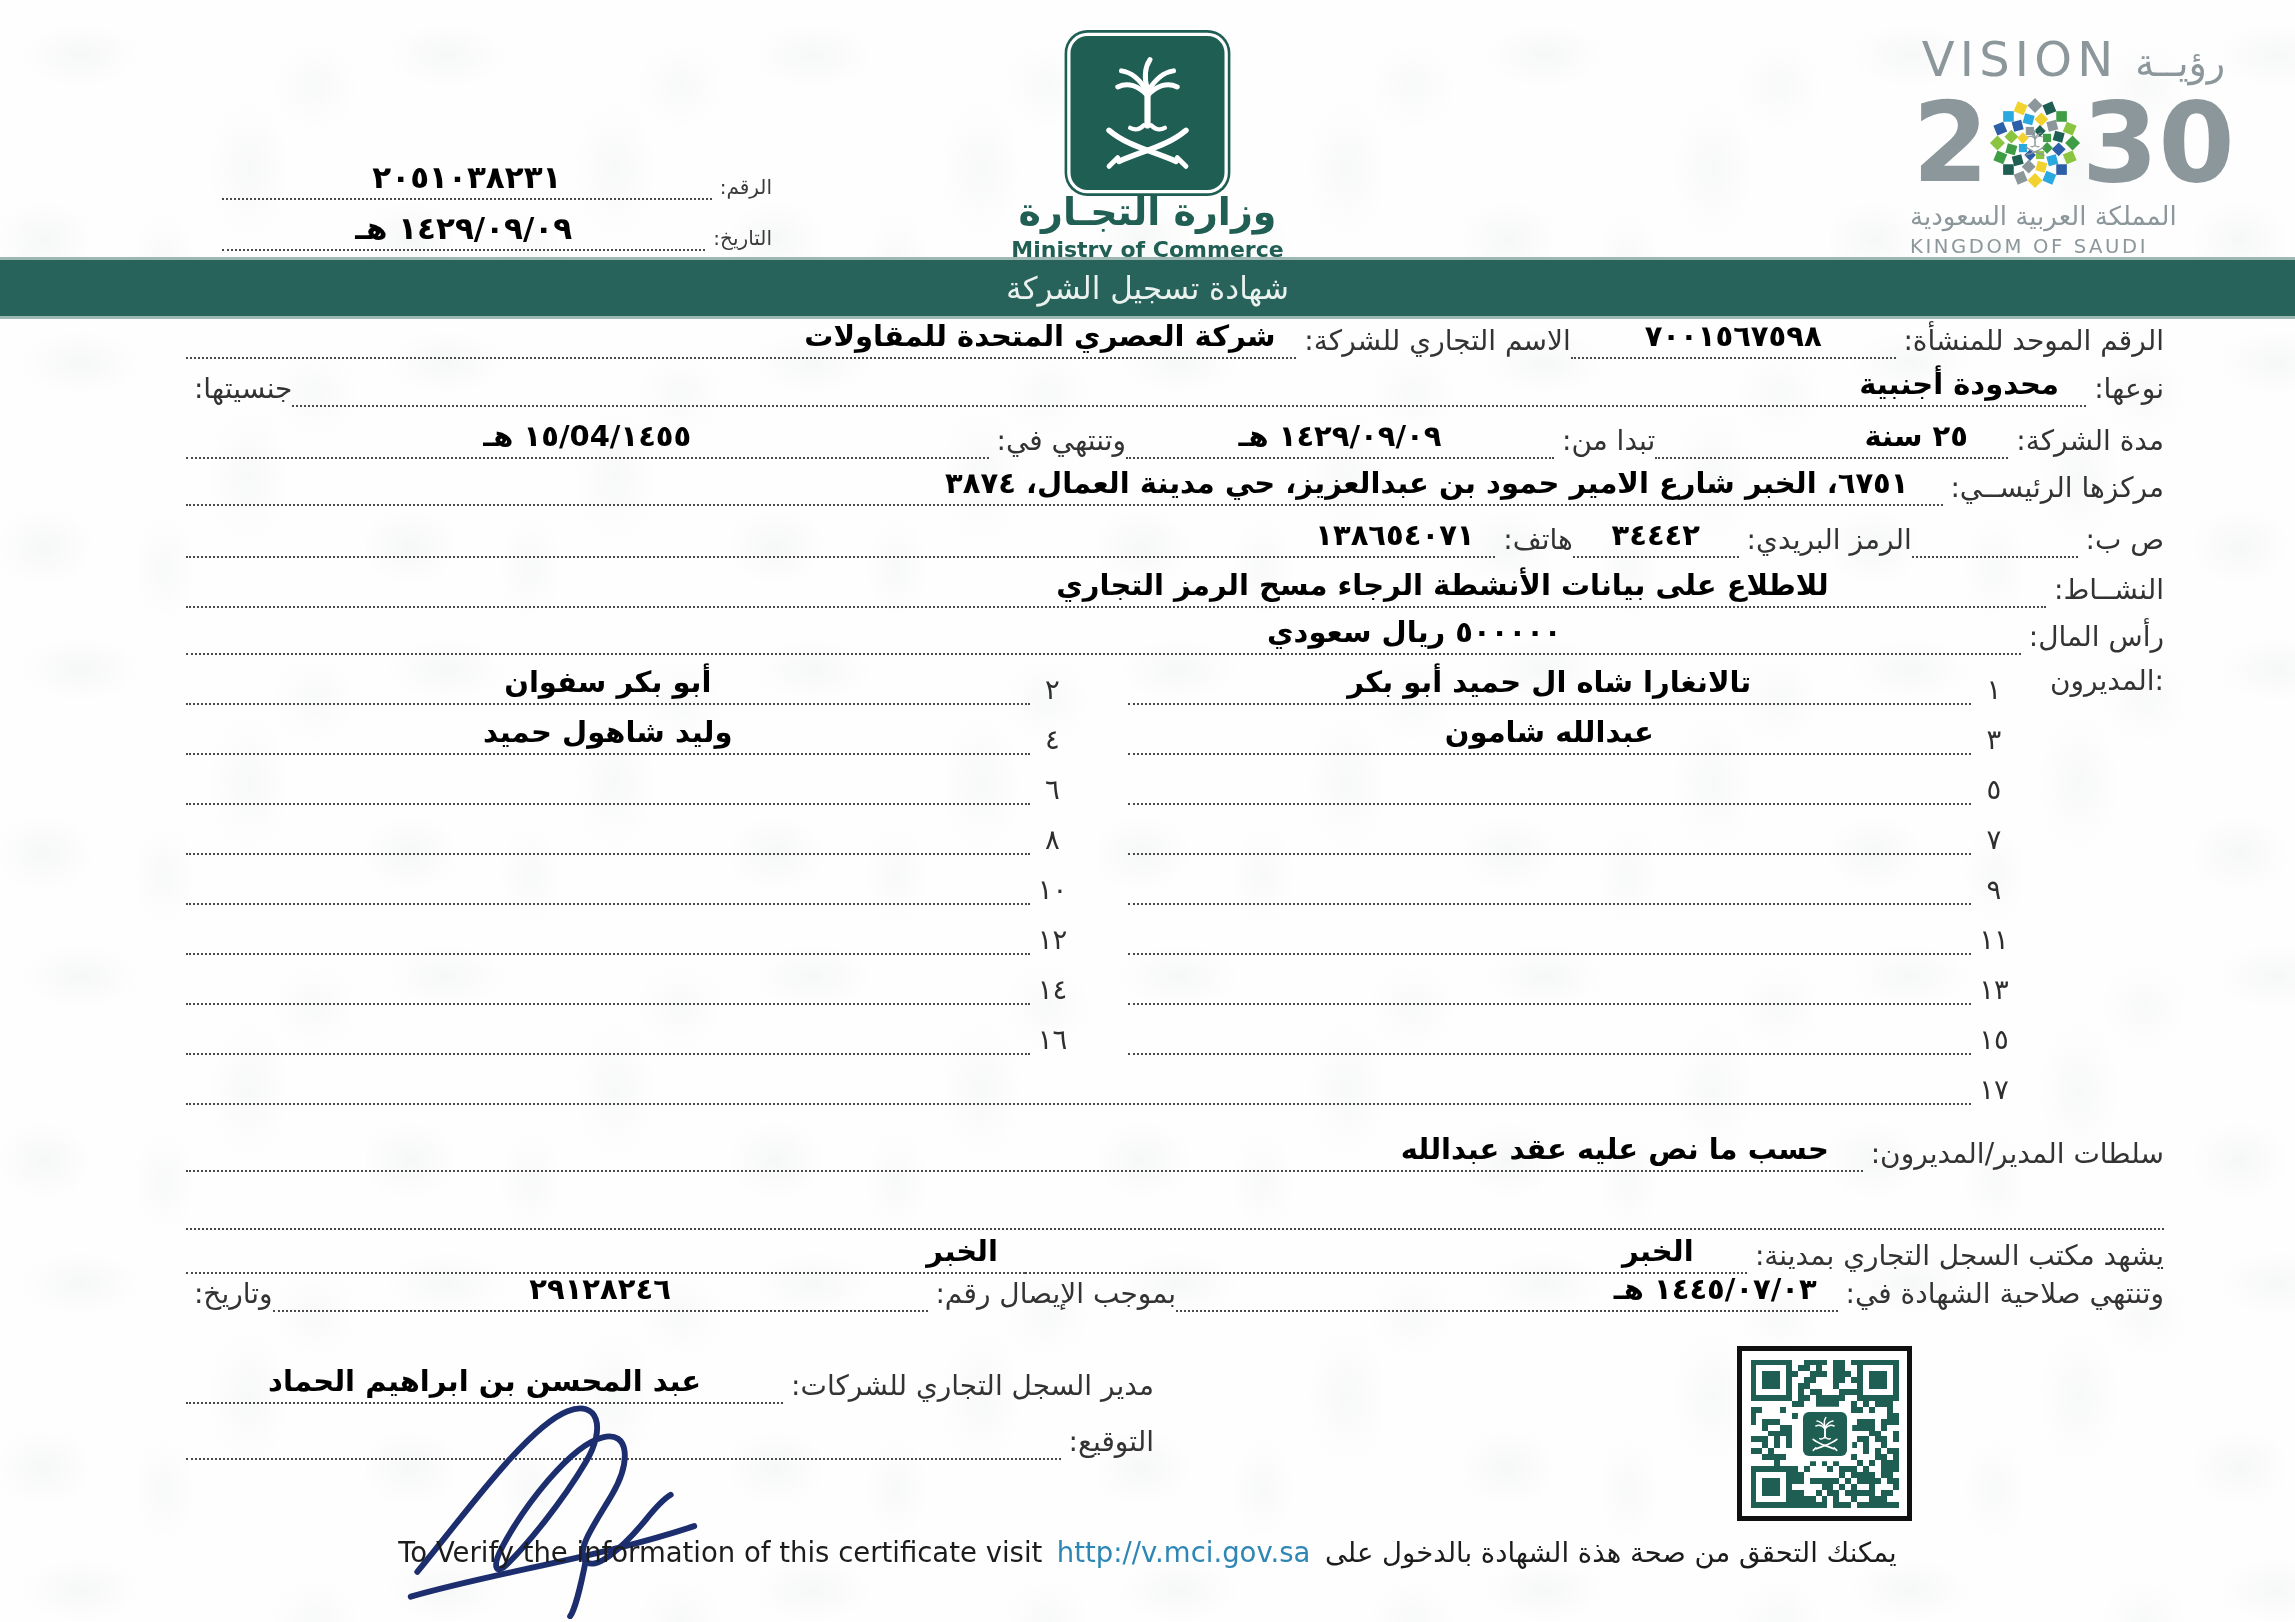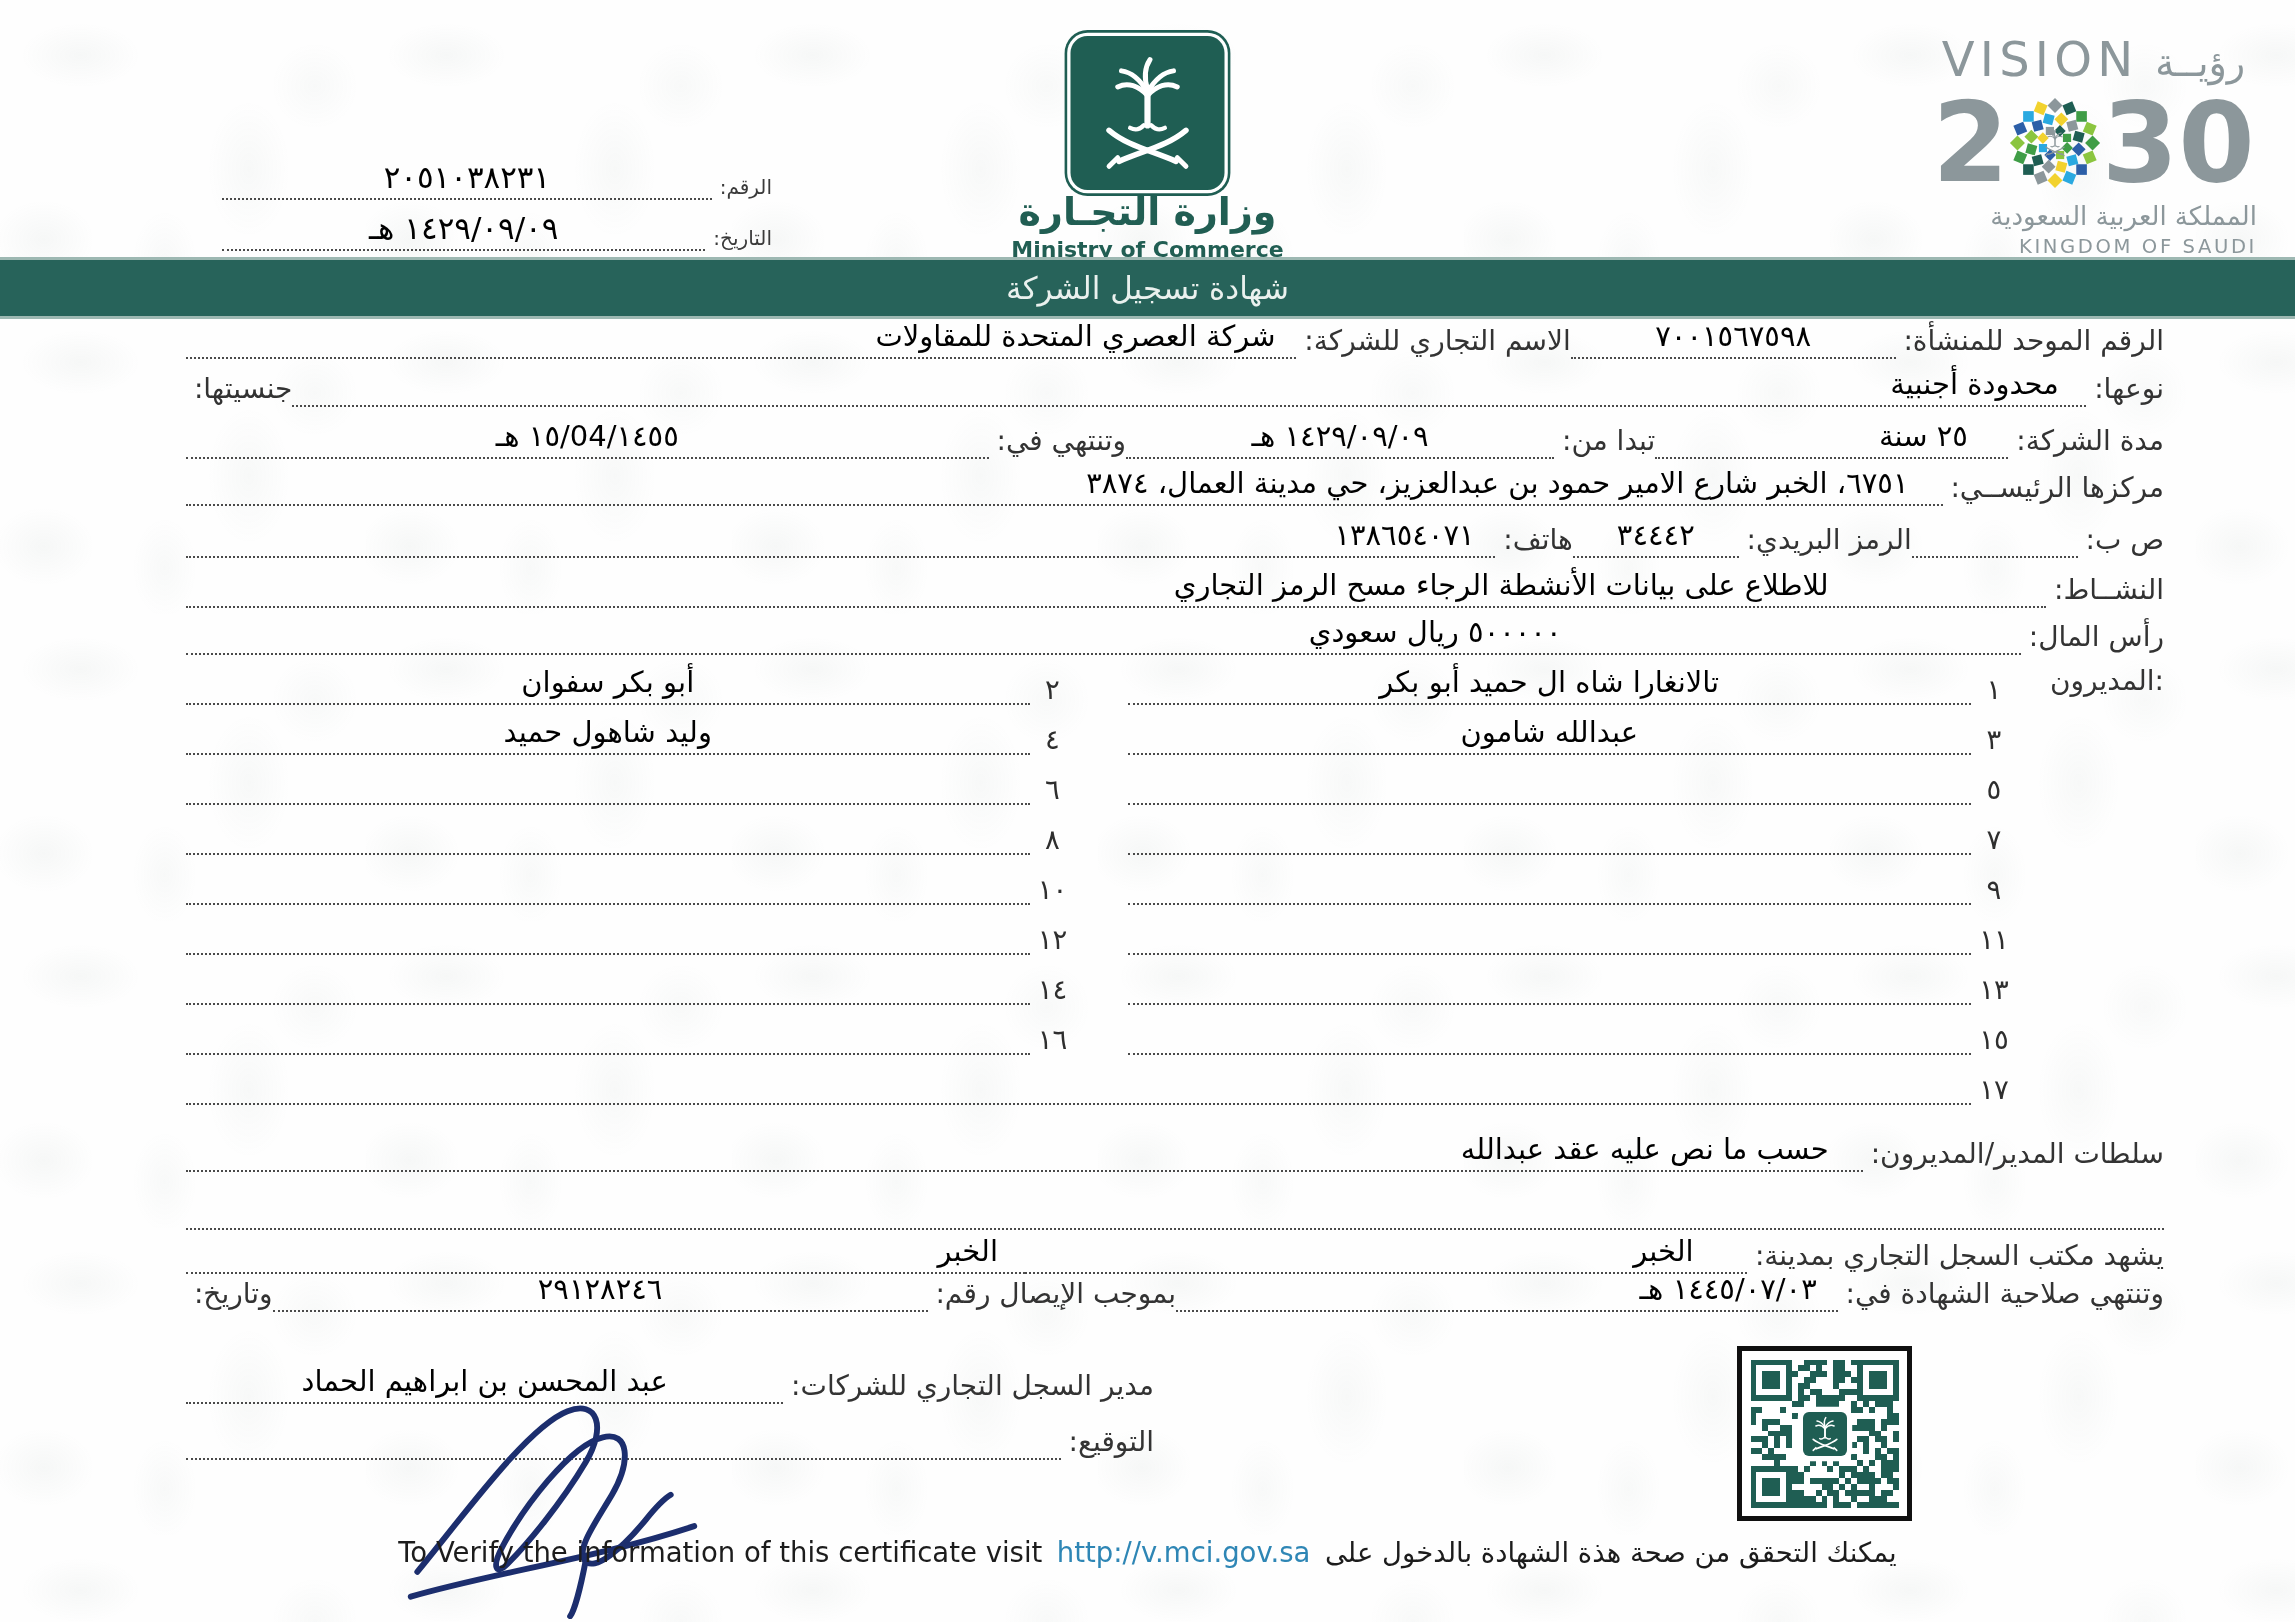--- a/index.html
+++ b/index.html
@@ -26,21 +26,21 @@
   .hrow .val{font-size:31px;}
   .ministry{position:absolute;top:36px;left:50%;transform:translateX(-50%);text-align:center;width:419px;}
   .logo-box{
     width:154px;height:154px;margin:0 auto;background:#1f5e53;border-radius:17px;
     display:flex;align-items:center;justify-content:center;color:#ffffff;
     box-shadow:0 0 0 3.3px #ffffff, 0 0 0 5.9px #1f5e53;
   }
   .logo-box svg{width:124px;height:124px;}
   .ministry-ar{font-size:38px;font-weight:bold;color:#215e53;}
   .ministry-en{margin-top:2.6px;font-size:22px;font-weight:bold;color:#215e53;}
-  .vision{position:absolute;top:31px;right:38px;width:327px;text-align:right;color:#8c979b;}
+  .vision{position:absolute;top:31px;right:58px;width:327px;text-align:left;color:#8c979b;}
   .vision-row1{display:flex;justify-content:center;align-items:baseline;gap:17px;}
   .vision-word-en{font-size:48px;letter-spacing:5.2px;}
   .vision-word-ar{font-size:38px;}
   .vision-row2{display:flex;justify-content:center;align-items:center;margin-top:1.3px;}
   .vision-digit{font-size:110px;font-weight:bold;line-height:1;}
   .vision-star{width:98px;height:98px;margin:0 -2.6px;}
   .vision-kingdom-ar{font-size:26px;margin-top:2.6px;}
   .vision-kingdom-en{font-size:19.6px;letter-spacing:2.6px;margin-top:3.9px;}
   
   .banner{
@@ -49,21 +49,21 @@
     display:flex;align-items:center;justify-content:center;
   }
   .banner-title{color:#eaf1ee;font-size:31px;}
   
   .main{position:absolute;top:307px;left:0;right:0;padding:0 131px 0 186px;}
   .frow{display:flex;direction:rtl;align-items:flex-end;}
   .lbl{font-size:28px;color:#333;white-space:nowrap;line-height:1.2;margin-left:7.9px;padding-bottom:1.3px;}
   .line{flex:1;border-bottom:2.6px dotted #4a4a4a;display:flex;align-items:flex-end;min-width:0;}
   .jc{justify-content:center;}
   .jr{justify-content:flex-start;} 
-  .val{font-weight:normal;font-size:29px;color:#000;white-space:nowrap;line-height:1.1;padding:0 14.4px 3.9px;}
+  .val{font-weight:bold;font-size:29px;color:#000;white-space:nowrap;line-height:1.1;padding:0 14.4px 3.9px;}
   .rA{height:52px}.rB{height:48px}.rC{height:52px}.rD{height:47px}
   .rE{height:52px}.rF{height:50px}.rG{height:47px}
   .w-unified{flex:.5}.w-trade{flex:1.7}
   .w-type{flex:1.5}.w-nat{flex:1}
   .w-dur{flex:.55}.w-start{flex:.72}.w-end{flex:1.35}
   .w-pobox{flex:.28}.w-zip{flex:.28}.w-phone{flex:2.2}
   .pr10{padding-right:6.5px}.pr20{padding-right:13px}.pr30{padding-right:19.6px}
   .pr40{padding-right:26px}.pr60{padding-right:39px}
   .pr-act{padding-right:203px}.pr-cap{padding-right:445px}
   

